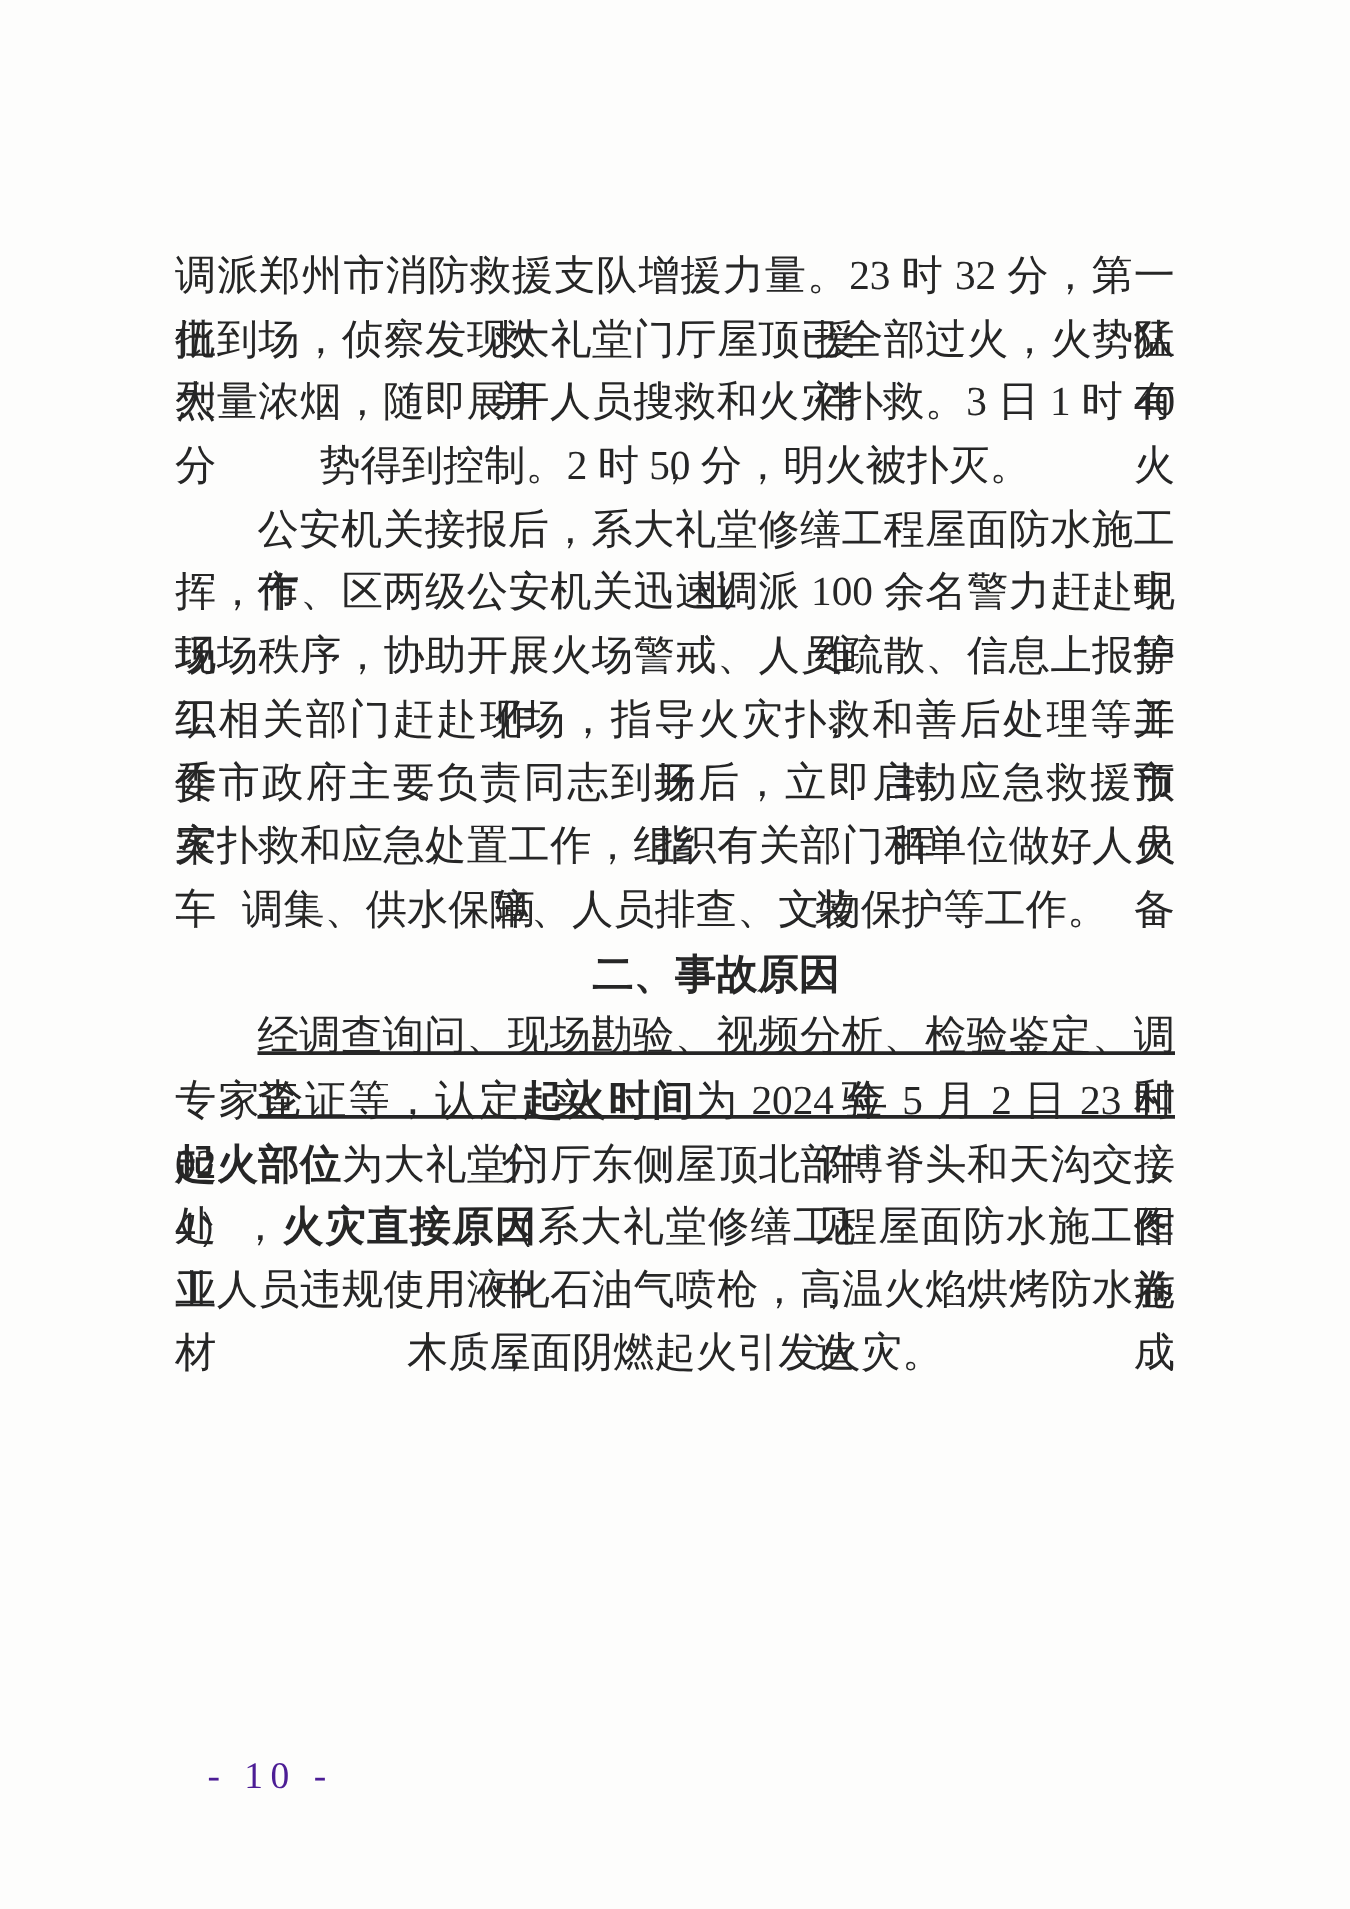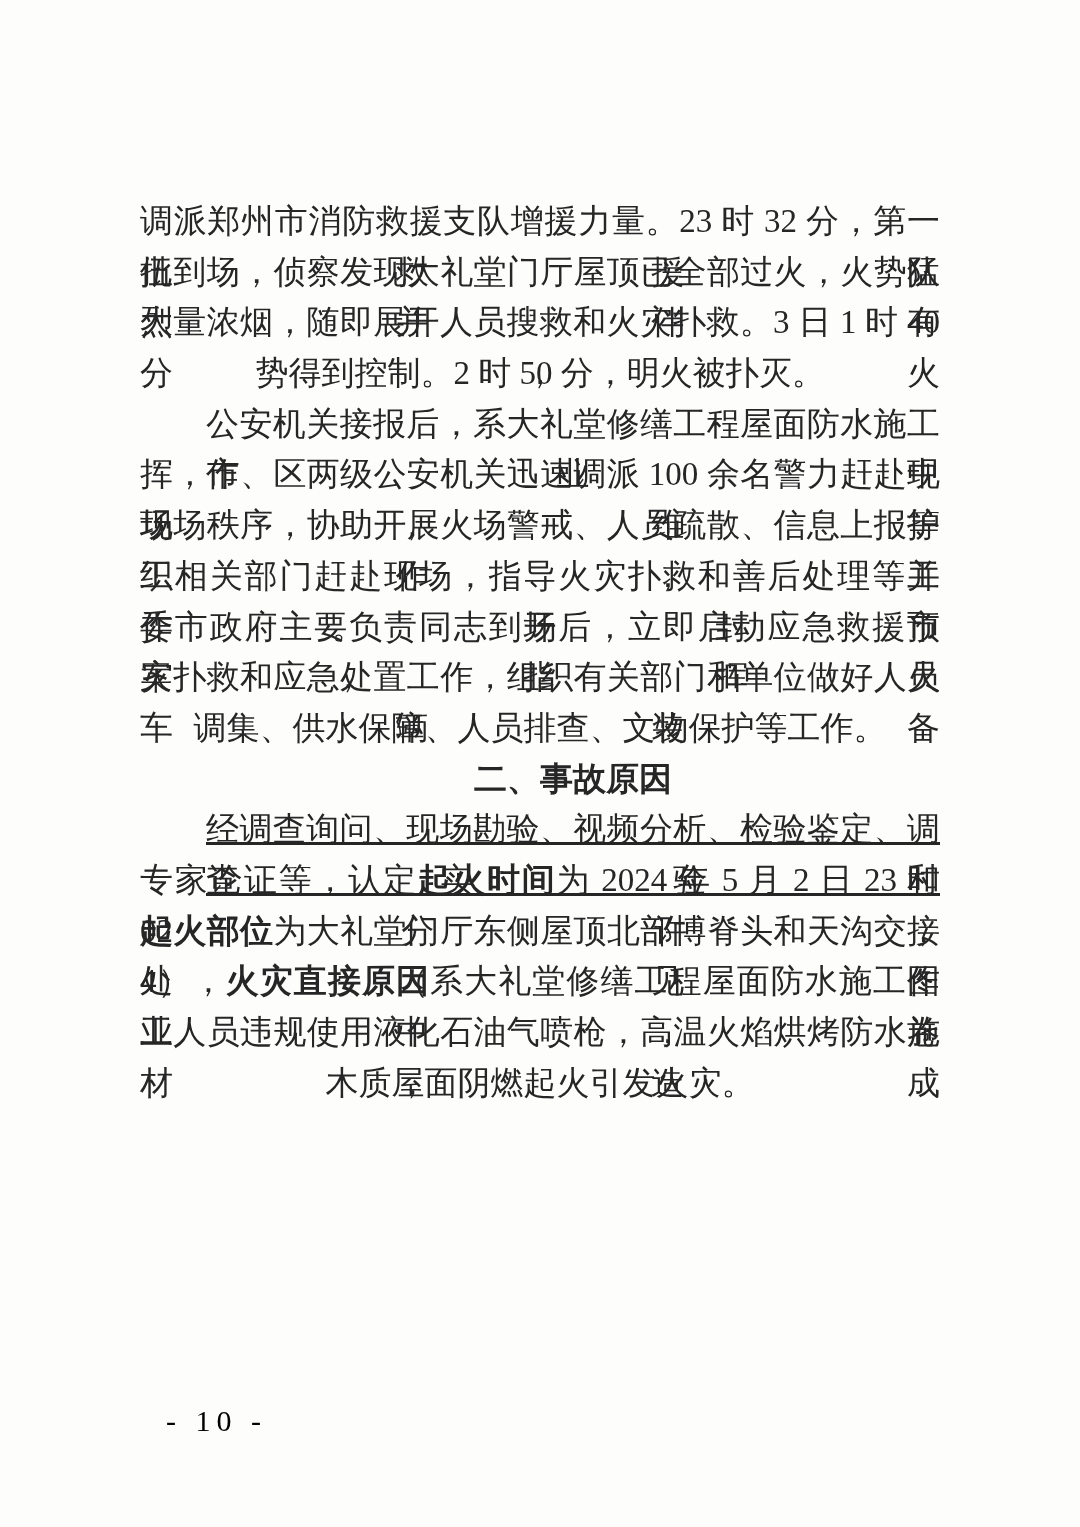--- a/index.html
+++ b/index.html
@@ -44,21 +44,21 @@
   .line.heading {
     font-family: "Liberation Sans", "DejaVu Sans", sans-serif;
     font-weight: 700;
   }
   .footer {
     position: absolute;
     left: 166px;
     top: 1404px;
     font-size: 30px;
     letter-spacing: 6px;
-    color: #000000;
+    color: #4c1d95;
   }
 </style>
 </head>
 <body style="color: rgb(38, 38, 38);">
 
 <div class="page" style="background: rgb(253, 253, 252);">
   <div class="content">
       <div class="line just"><span>调派郑州市消防救援支队增援力量。23 时 32 分，第一批救援队</span></div>
       <div class="line just"><span>伍到场，侦察发现大礼堂门厅屋顶已全部过火，火势猛烈并伴有</span></div>
       <div class="line just"><span>大量浓烟，随即展开人员搜救和火灾扑救。3 日 1 时 40 分，火</span></div>

